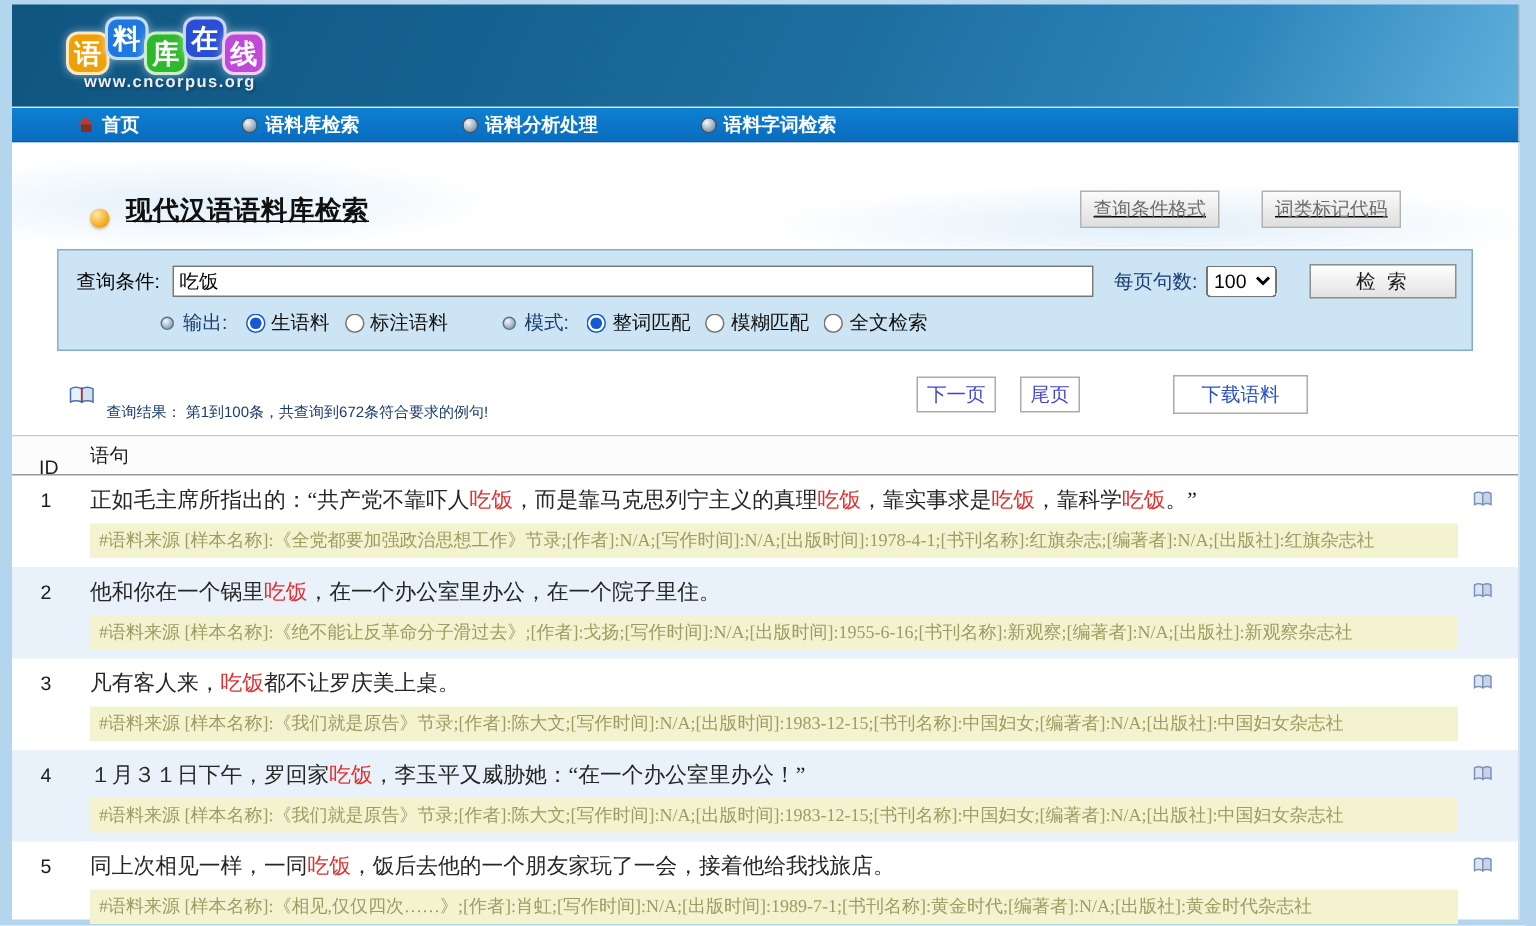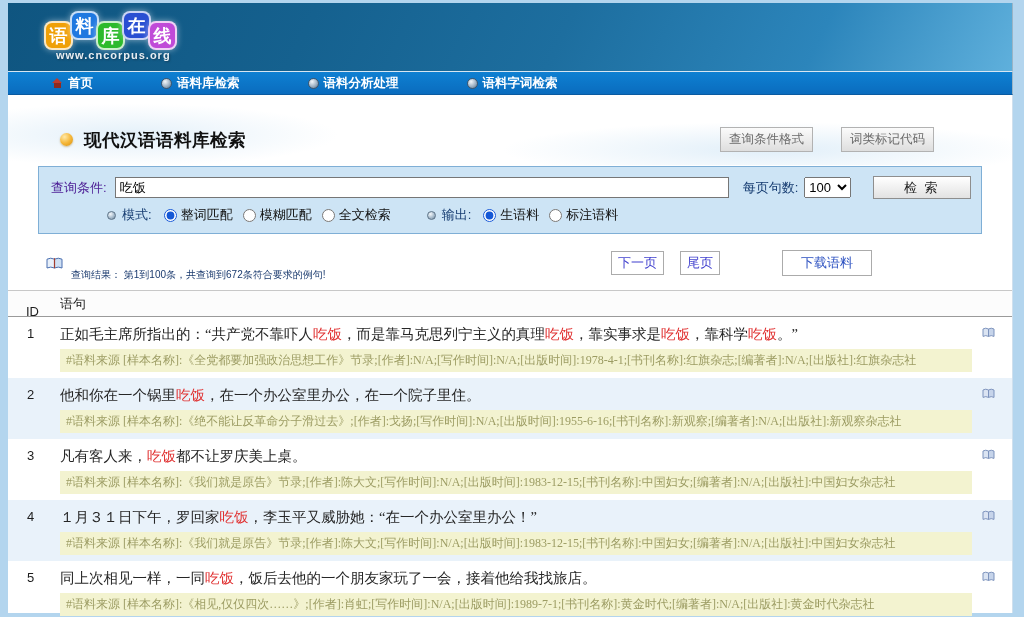--- a/index.html
+++ b/index.html
@@ -66,42 +66,42 @@
 
   
   .content { background: #fff; height: 518px; border-right: 1px solid #cfe0ee; position: relative; }
   .content::before { 
     content: ""; position: absolute; left: 0; top: 0; right: 0; height: 70px;
     background: radial-gradient(ellipse 300px 45px at 120px 40px, rgba(205,228,245,.55), transparent 70%),
                 radial-gradient(ellipse 380px 40px at 760px 55px, rgba(205,228,245,.6), transparent 70%);
     pointer-events: none;
   }
 
-  .title-row { position: relative; display: flex; align-items: center; padding: 32px 30px 14px 52px; }
+  .title-row { position: relative; display: flex; align-items: flex-end; padding: 32px 30px 14px 52px; text-decoration: underline; }
   .title-bullet {
     width: 13px; height: 13px; border-radius: 50%; margin-right: 11px;
     background: radial-gradient(circle at 35% 30%, #ffe9a8, #f5b73a 50%, #d88d08);
     box-shadow: 0 1px 2px rgba(150,100,0,.4);
   }
   .page-title { font-size: 17.5px; font-weight: bold; color: #101010; letter-spacing: .5px; }
   .header-buttons { margin-left: auto; display: flex; gap: 28px; padding-right: 48px; }
   .hdr-btn {
     font-size: 12.5px; color: #6b6b6b; padding: 3px 8px;
     background: linear-gradient(#fbfbfb, #dedede);
     border: 1px solid #b2b2b2; cursor: pointer;
     font-family: inherit;
   }
 
   
   .search-panel {
     position: relative; margin: 0 30px; border: 1px solid #7fafd6; background: #cde4f5;
     padding: 9px 10px 9px 10px;
   }
   .search-row1 { display: flex; align-items: center; }
-  .q-label { color: #4c1d95; font-size: 13px; margin-left: 2px; margin-right: 8px; white-space: nowrap; }
+  .q-label { color: #000000; font-size: 13px; margin-left: 2px; margin-right: 8px; white-space: nowrap; }
   .q-input {
     width: 637px; height: 21px; border: 1px solid #767676; background: #fff;
     font-size: 13px; padding: 0 4px; font-family: inherit;
   }
   .pp-label { color: #173d72; font-size: 13px; margin-left: 14px; margin-right: 6px; white-space: nowrap; }
   .pp-select { height: 21px; font-size: 13px; width: 48px; font-family: inherit; }
   .search-btn {
     margin-left: 22px; width: 102px; height: 23px;
     background: linear-gradient(#ffffff, #e2e2e2);
     border: 1px solid #8e8e8e; font-size: 13px; color: #1a1a1a;
@@ -214,44 +214,44 @@
         <input class="q-input" type="text" value="吃饭" style="">
         <label class="pp-label">每页句数:</label>
         <select class="pp-select">
           <option>100</option>
         </select>
         <button class="search-btn">检 索</button>
       </div>
       <div class="search-row2" id="options-row">
           <div class="opt-group">
             <span class="opt-bullet"></span>
+            <span class="opt-label">输出:</span>
+            <label class="opt-item">
+              <input type="radio" name="output" checked="" style="">
+              <span>生语料</span>
+            </label>
+            <label class="opt-item">
+              <input type="radio" name="output" style="">
+              <span>标注语料</span>
+            </label>
+          </div>
+          <div class="opt-group">
+            <span class="opt-bullet"></span>
             <span class="opt-label">模式:</span>
             <label class="opt-item">
               <input type="radio" name="mode" checked="" style="">
               <span>整词匹配</span>
             </label>
             <label class="opt-item">
               <input type="radio" name="mode" style="">
               <span>模糊匹配</span>
             </label>
             <label class="opt-item">
               <input type="radio" name="mode" style="">
               <span>全文检索</span>
-            </label>
-          </div>
-          <div class="opt-group">
-            <span class="opt-bullet"></span>
-            <span class="opt-label">输出:</span>
-            <label class="opt-item">
-              <input type="radio" name="output" checked="" style="">
-              <span>生语料</span>
-            </label>
-            <label class="opt-item">
-              <input type="radio" name="output" style="">
-              <span>标注语料</span>
             </label>
           </div>
         </div>
     </div>
 
     <div class="results-bar">
       <svg class="book-icon" viewBox="0 0 17 13">
         <path d="M1 2.2 Q4.7 .2 8.5 2.2 L8.5 11 Q4.7 9.2 1 11 Z" fill="#e8f0fa" stroke="#4a6fb0" stroke-width="1"></path>
         <path d="M16 2.2 Q12.3 .2 8.5 2.2 L8.5 11 Q12.3 9.2 16 11 Z" fill="#cfe0f4" stroke="#4a6fb0" stroke-width="1"></path>
         <rect x="7.9" y="1.2" width="1.2" height="10" fill="#a33c2e"></rect>

